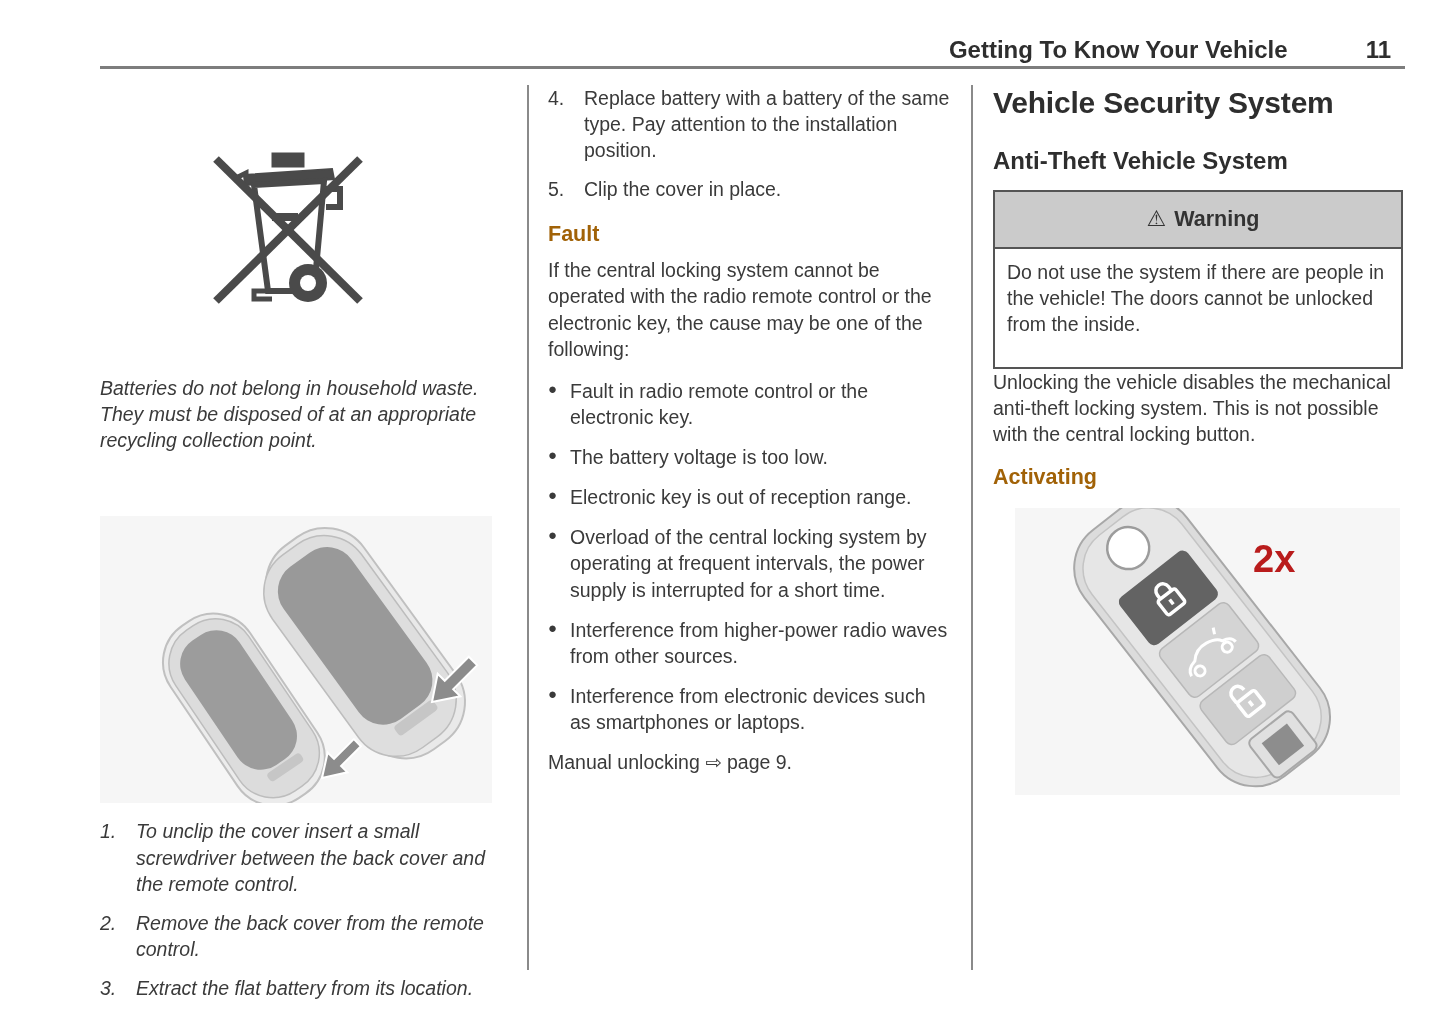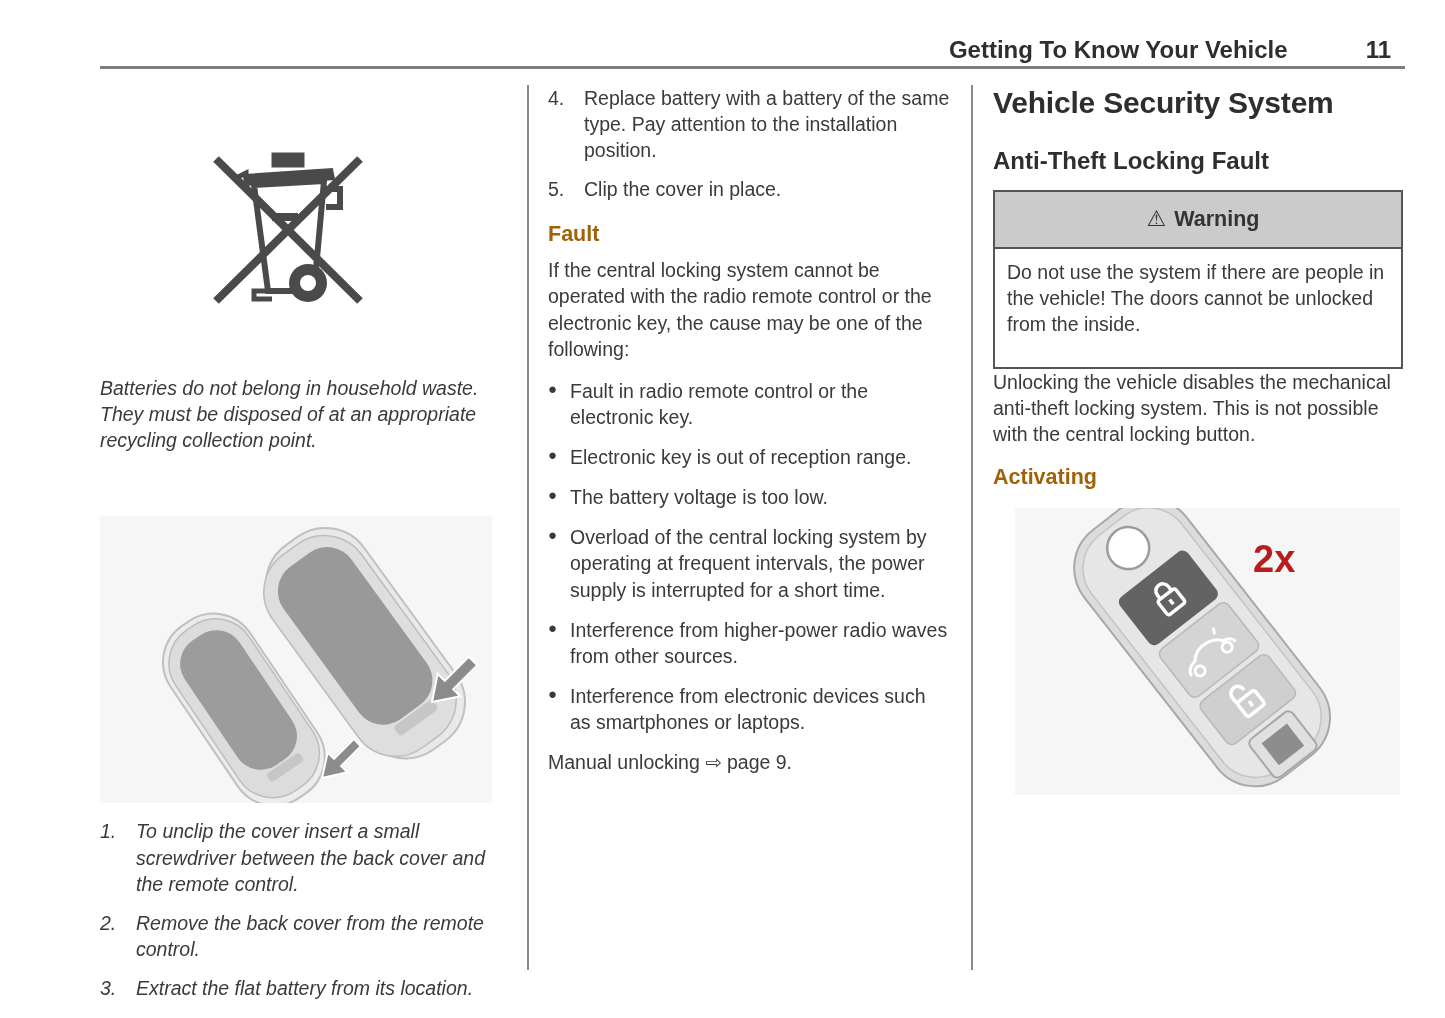--- a/index.html
+++ b/index.html
@@ -186,34 +186,34 @@
         <span>Clip the cover in place.</span>
       </div>
     </div>
 
     <h3 class="section-heading" style="margin-top:17px;">Fault</h3>
 
     <p class="body-text" style="margin-top:9px;">If the central locking system cannot be operated with the radio remote control or the electronic key, the cause may be one of the following:</p>
 
     <ul class="bullets" style="margin-top:16px;">
       <li>Fault in radio remote control or the electronic key.</li>
+      <li>The battery voltage is too low.</li>
       <li>Electronic key is out of reception range.</li>
-      <li>The battery voltage is too low.</li>
       <li>Overload of the central locking system by operating at frequent intervals, the power supply is interrupted for a short time.</li>
       <li>Interference from higher-power radio waves from other sources.</li>
       <li>Interference from electronic devices such as smartphones or laptops.</li>
     </ul>
 
     <p class="body-text" style="margin-top:14px;">Manual unlocking ⇨ page 9.</p>
   </div>
 
   <div class="col col-right">
 
     <h1 class="doc-title">Vehicle Security System</h1>
-    <h2 class="doc-subtitle">Anti-Theft Locking Fault</h2>
+    <h2 class="doc-subtitle">Anti-Theft Vehicle System</h2>
 
     <div class="warning-box">
       <div class="warning-head">
         <span class="w-icon">⚠</span><span>Warning</span>
       </div>
       <div class="warning-body">Do not use the system if there are people in the vehicle! The doors cannot be unlocked from the inside.</div>
     </div>
 
     <p class="body-text">Unlocking the vehicle disables the mechanical anti-theft locking system. This is not possible with the central locking button.</p>
 

